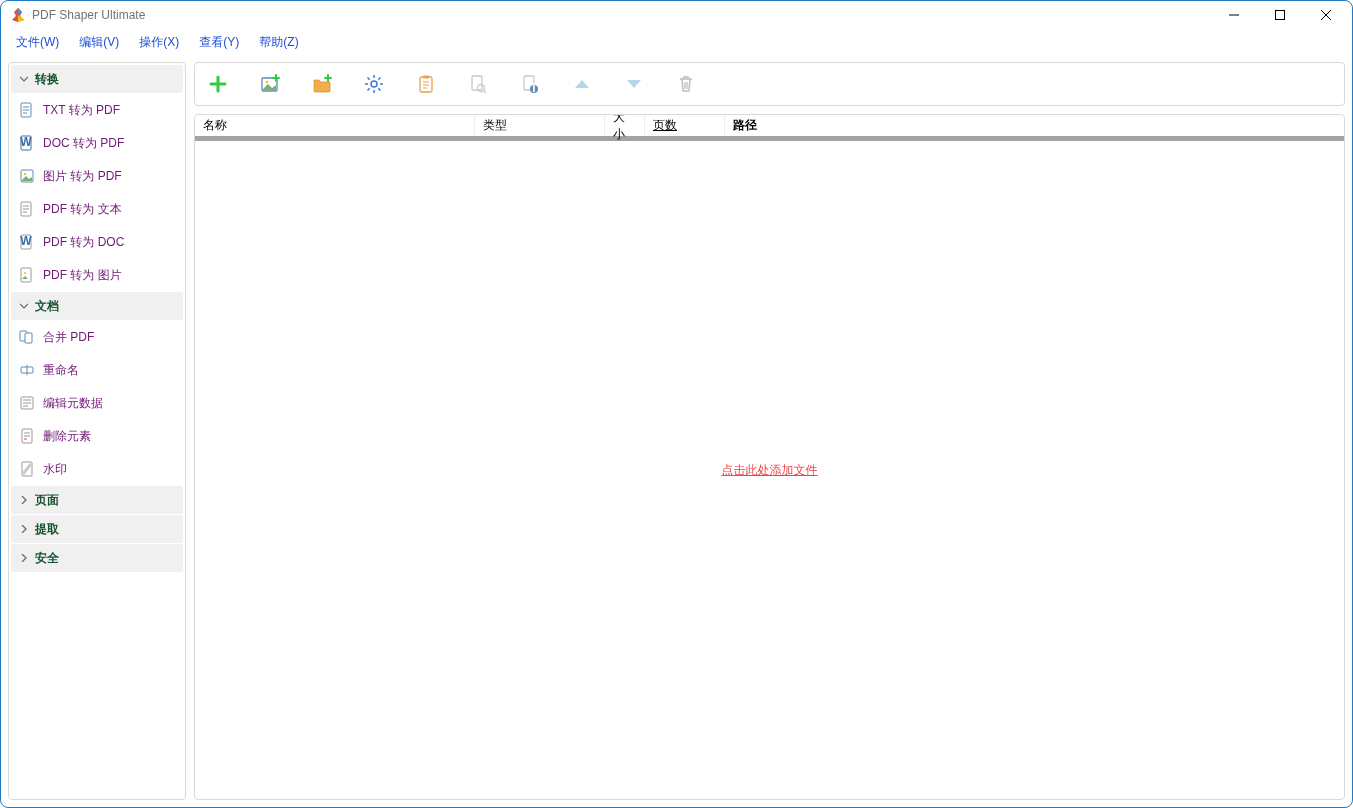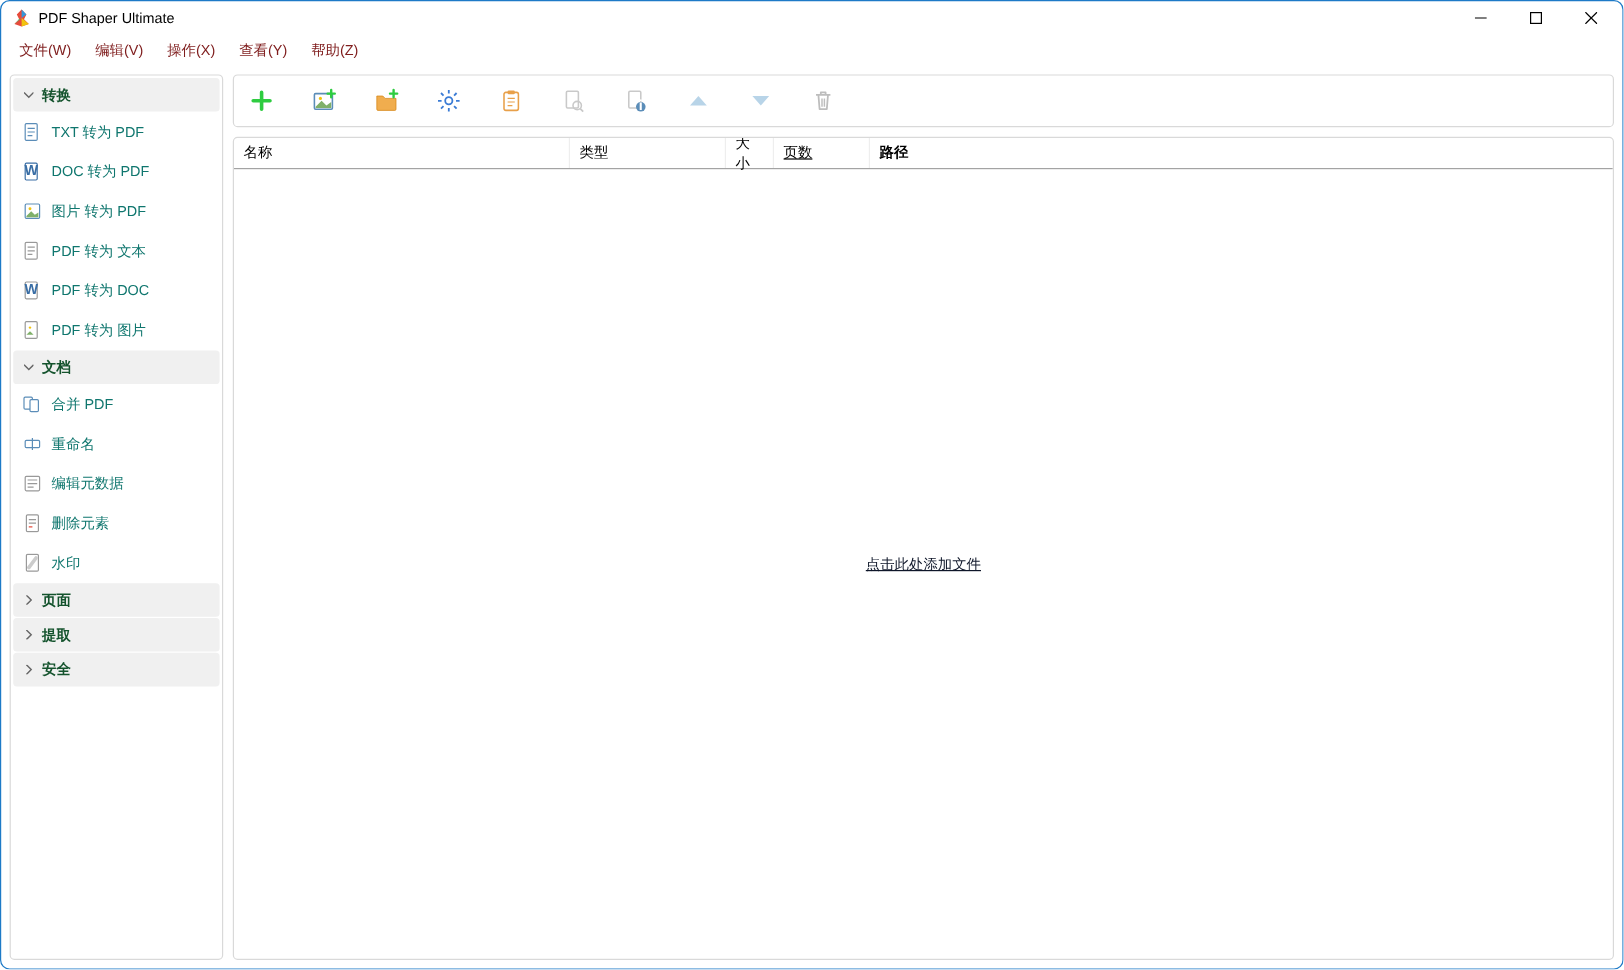--- a/index.html
+++ b/index.html
@@ -1,52 +1,52 @@
 <!DOCTYPE html>
 <html><head>
 <meta charset="utf-8">
 <style>
 * { box-sizing: border-box; margin: 0; padding: 0; font-family: "Microsoft YaHei", "Segoe UI", Tahoma, sans-serif; font-size: 12px; }
 body { width: 1353px; height: 808px; background: #fff; position: relative; overflow: hidden; }
 .window-border { position: absolute; inset: 0; border: 1px solid #1d7ac7; border-radius: 8px; pointer-events: none; }
 
 .titlebar { height: 30px; display: flex; align-items: center; padding: 0 4px 0 10px; }
 .titlebar .app-icon { width: 16px; height: 16px; margin-right: 6px; }
-.titlebar .title { color: #000000; font-size: 12px; flex: 0 0 auto; }
+.titlebar .title { color: #737373; font-size: 12px; flex: 0 0 auto; }
 .titlebar .spacer { flex: 1; }
 .win-btn { width: 46px; height: 30px; display: flex; align-items: center; justify-content: center; }
 
 .menubar { height: 24px; display: flex; align-items: center; padding: 0 6px; gap: 0; }
-.menu-item { padding: 2px 10px; cursor: default; color: #7f1d1d; font-size: 12px; }
+.menu-item { padding: 2px 10px; cursor: default; color: #1d4ed8; font-size: 12px; }
 
 .main-area { position: absolute; top: 54px; left: 0; right: 0; bottom: 0; display: flex; padding: 8px; gap: 8px; }
 
 .sidebar { width: 178px; background: #fff; border: 1px solid #d9d9d9; border-radius: 4px; overflow: auto; padding: 1px; }
 .section-header { background: #f0f0f0; height: 28px; display: flex; align-items: center; padding: 0 8px; gap: 6px; cursor: default; border-radius: 3px; margin: 1px; }
 .section-header .chev { width: 10px; height: 10px; display: flex; align-items: center; justify-content: center; }
 .section-header .label { font-weight: 700; color: #14532d; }
 .side-item { height: 32px; display: flex; align-items: center; padding: 0 8px 0 8px; gap: 8px; cursor: default; border-radius: 2px; margin: 1px; }
 .side-item .ic { width: 16px; height: 16px; flex: 0 0 16px; display: flex; align-items: center; justify-content: center; }
-.side-item .txt { color: #0f766e; }
+.side-item .txt { color: #701a75; }
 
 .content { flex: 1; display: flex; flex-direction: column; gap: 8px; }
 .toolbar { height: 44px; background: #fff; border: 1px solid #d9d9d9; border-radius: 4px; display: flex; align-items: center; padding: 0 6px; gap: 18px; }
 .tool-btn { width: 34px; height: 34px; display: flex; align-items: center; justify-content: center; border-radius: 3px; }
 
 .listpane { flex: 1; background: #fff; border: 1px solid #d9d9d9; border-radius: 4px; display: flex; flex-direction: column; overflow: hidden; }
-.listhead { height: 26px; display: flex; border-bottom: 1px solid #a3a3a3; }
+.listhead { height: 26px; display: flex; border-bottom: 5px solid #a3a3a3; }
 .col { padding: 0 8px; color: #000; font-size: 12px; border-right: 1px solid #eee; height: 100%; display: flex; align-items: center; }
 .col:last-child { border-right: none; }
 .col.name { flex: 0 0 280px; }
 .col.type { flex: 0 0 130px; }
 .col.size { flex: 0 0 40px; justify-content: flex-end; }
 .col.pages { flex: 0 0 80px; text-decoration: underline; }
 .col.path { flex: 1; font-weight: bold; }
 .listbody { flex: 1; display: flex; align-items: center; justify-content: center; }
-.emptylink { color: #0f172a; text-decoration: underline; cursor: default; font-size: 12px; }
+.emptylink { color: #ef4444; text-decoration: underline; cursor: default; font-size: 12px; }
 
 svg { display: block; }
 </style>
 </head>
 <body>
 
 <div class="titlebar">
   <span class="app-icon">
     <svg viewBox="0 0 16 16" width="16" height="16">
       <path d="M8 1 L12 5 L10 9 L14 13 L8 15 L2 13 L6 9 L4 5 Z" fill="#e74c3c"></path>

